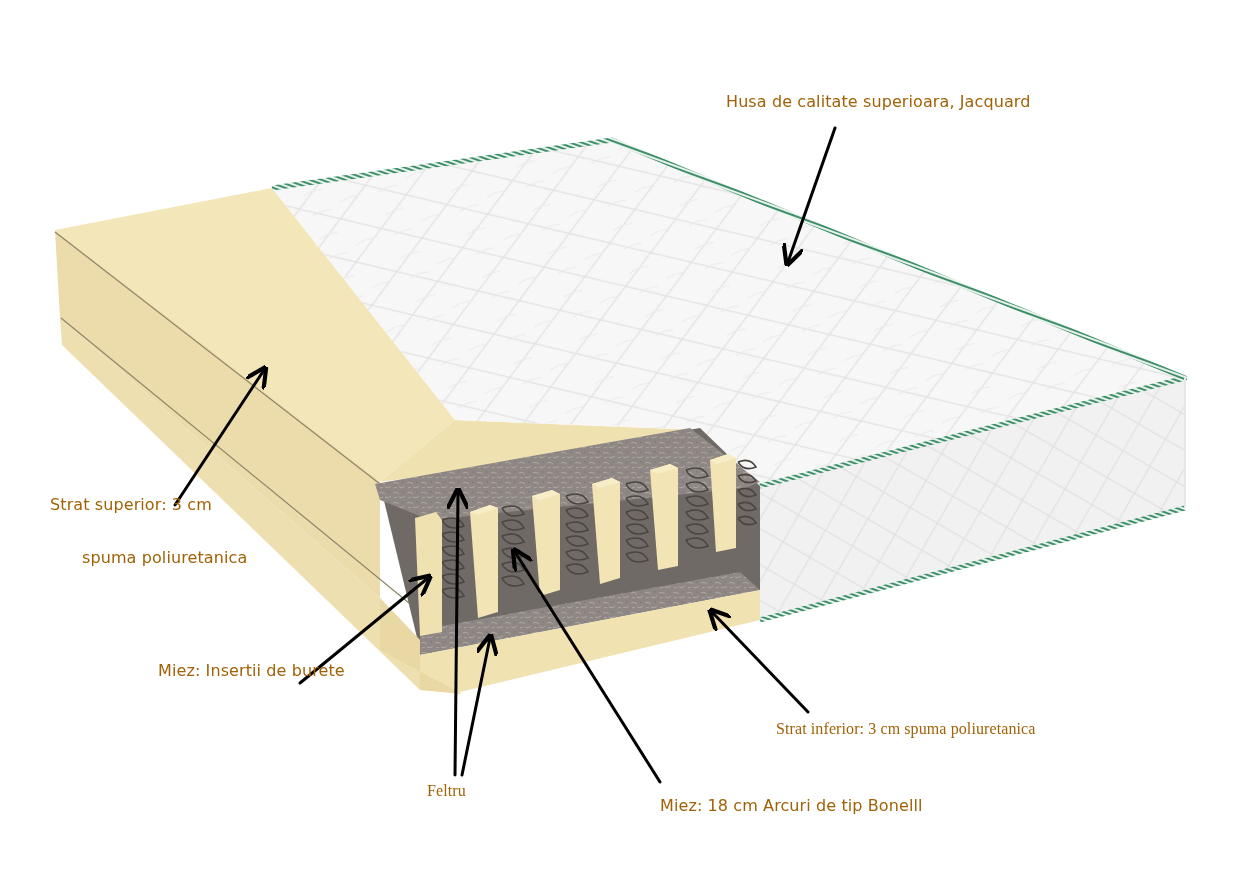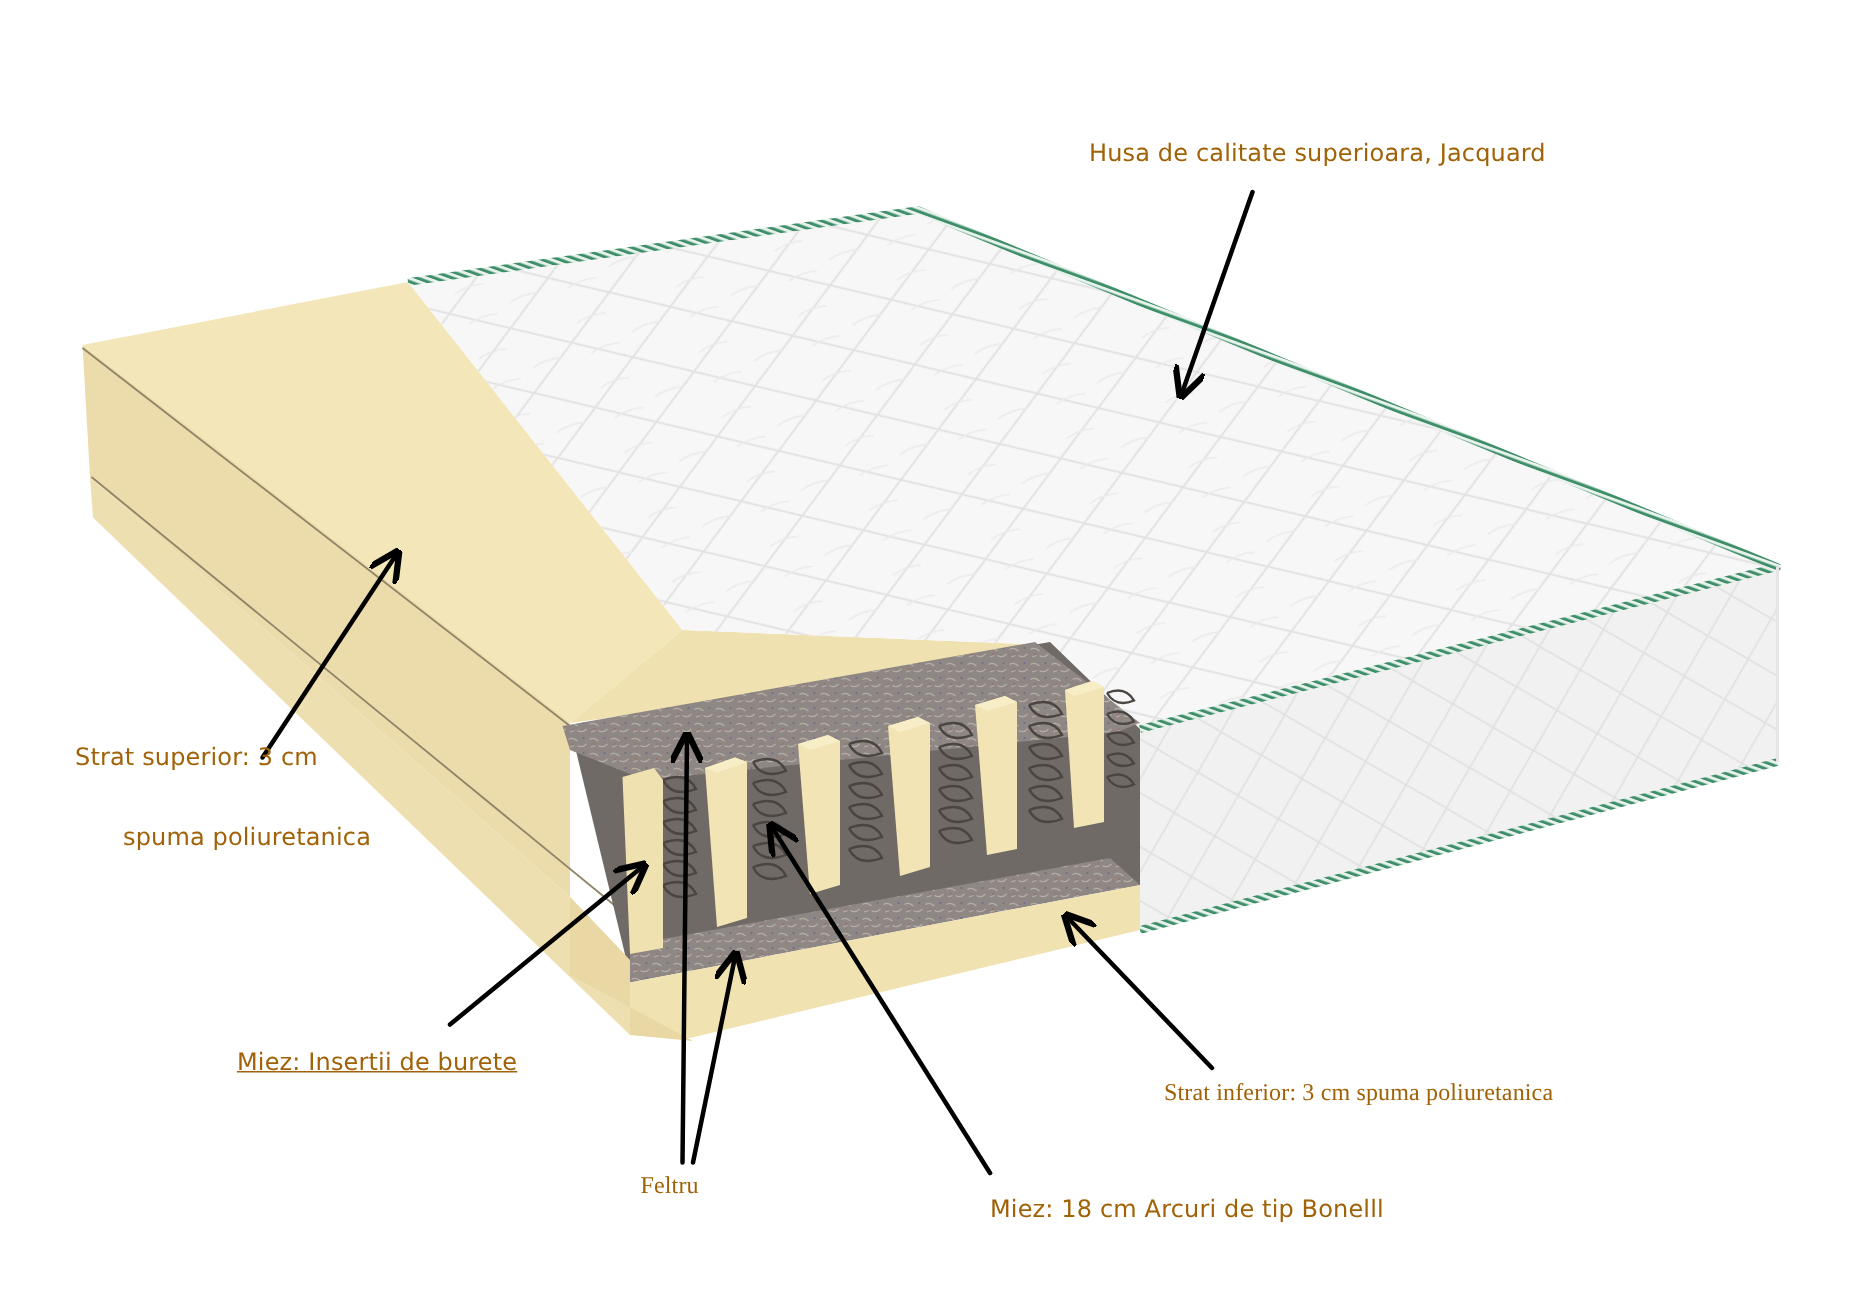--- a/index.html
+++ b/index.html
@@ -103,16 +103,16 @@
     <line x1="455" y1="775" x2="458" y2="492" marker-end="url(#arrowhead)"></line>
     <line x1="462" y1="775" x2="490" y2="638" marker-end="url(#arrowhead)"></line>
     <line x1="660" y1="782" x2="515" y2="552" marker-end="url(#arrowhead)"></line>
     <line x1="808" y1="712" x2="712" y2="612" marker-end="url(#arrowhead)"></line>
   </g>
 </svg>
 
 <div class="label" style="left:726px; top:89px;">Husa de calitate superioara, Jacquard</div>
 <div class="label" style="left:50px; top:492px;">Strat superior: 3 cm</div>
 <div class="label" style="left:44px; top:545px;margin-left:38px;">spuma poliuretanica</div>
-<div class="label" style="left:158px; top:695px;text-decoration:underline;">Miez: Insertii de burete</div>
+<div class="label" style="left:158px; top:658px;">Miez: Insertii de burete</div>
 <div class="label" style="left:427px; top:778px;font-family:Liberation Serif, serif;">Feltru</div>
 <div class="label" style="left:660px; top:793px;">Miez: 18 cm Arcuri de tip Bonelll</div>
 <div class="label" style="left:776px; top:716px;font-family:Liberation Serif, serif;">Strat inferior: 3 cm spuma poliuretanica</div>
 
 </body></html>

